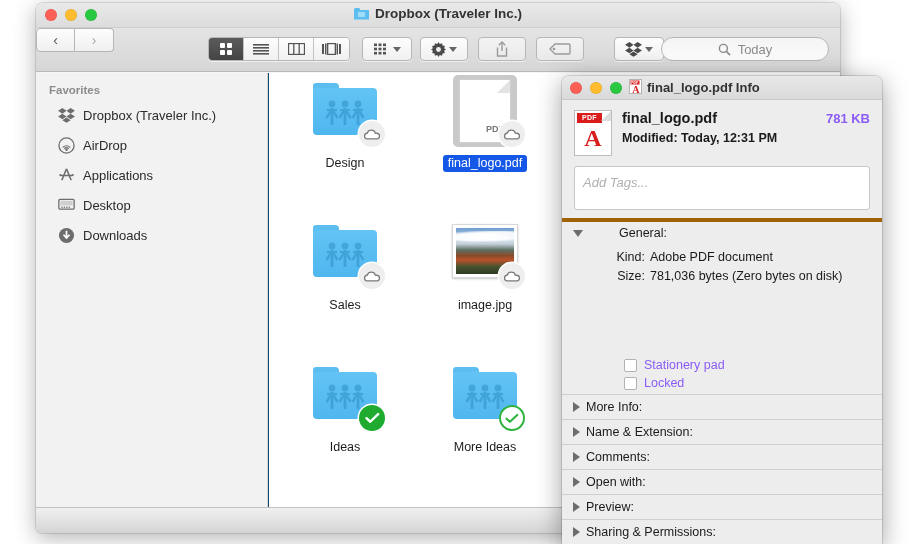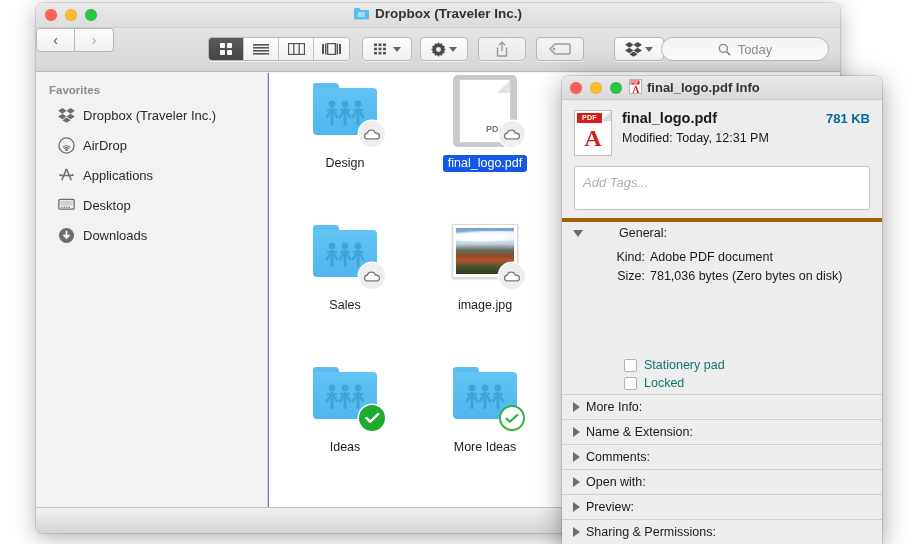--- a/index.html
+++ b/index.html
@@ -72,21 +72,21 @@
            border-top: 5px solid #666; }
 
   .search {
     position: absolute; right: 11px; top: 9px; width: 168px; height: 24px;
     background: linear-gradient(to bottom,#f4f4f4,#fbfbfb);
     border: 1px solid #b6b6b6; border-radius: 12px;
     display: flex; align-items: center; justify-content: center; gap: 7px;
   }
   .search-ph { font-size: 13px; color: #8b8b8b; }
 
-  .body { position: absolute; left: 0; right: 0; top: 70px; bottom: 26px; background: #8b5cf6; }
+  .body { position: absolute; left: 0; right: 0; top: 70px; bottom: 26px; background: #0c4a6e; }
   .sidebar {
     position: absolute; left: 0; top: 0; bottom: 0; width: 232px;
     background: #f2f2f2; border-right: 1px solid #d4d4d4; padding-top: 11px;
   }
   .side-hdr { font-size: 11.5px; color: #8c8c8c; font-weight: bold; padding: 0 0 4px 13px; }
   .side-item { display: flex; align-items: center; gap: 8px; height: 30px; padding-left: 22px; }
   .side-label { font-size: 13px; color: #2b2b2b; white-space: nowrap; }
   .side-ico { width: 17px; height: 17px; flex: none; display: flex; align-items: center; justify-content: center; }
 
   .grid { position: absolute; left: 233px; right: 0; top: 0; bottom: 0; background: #fff; padding: 10px 0 0 0; }
@@ -151,39 +151,39 @@
   .pdf-icon-lg { position: relative; width: 38px; height: 46px; flex: none;
     background: #fff; border: 1px solid #bdbdbd; }
   .pdf-icon-lg:after { content:""; position:absolute; right:0; top:0; border-width:0 0 10px 10px;
     border-style: solid; border-color: transparent transparent #dcdcdc transparent; }
   .pdf-tagred { position: absolute; left: 2px; top: 2px; width: 25px; height: 10px; background: #d91c1c;
     color: #fff; font-size: 7px; font-weight: bold; text-align: center; line-height: 10px; letter-spacing: .3px; }
   .pdf-a { position: absolute; left: 0; right: 0; top: 15px; text-align: center;
     font-family: "Liberation Serif", serif; font-size: 24px; color: #d91c1c; line-height: 24px; font-weight: bold; }
 
   .info-fname { font-size: 14.5px; font-weight: bold; color: #1a1a1a; }
-  .info-size { font-size: 13px; font-weight: bold; color: #0369a1; margin-left: auto; white-space: nowrap; }
+  .info-size { font-size: 13px; font-weight: bold; color: #8b5cf6; margin-left: auto; white-space: nowrap; }
   .info-mod { font-size: 12.5px; color: #1a1a1a; margin-top: 5px; }
-  .info-mod b { font-weight: normal; }
+  .info-mod b { font-weight: bold; }
 
   .tagfield { margin: 6px 12px 8px 12px; height: 44px; background: #fff;
     border: 1px solid #c6c6c6; border-radius: 3px; padding: 6px 8px; font-style: italic; }
   .tagfield span { font-size: 13px; color: #b0b0b0; }
 
   .sec-hdr { display: flex; align-items: center; gap: 6px; padding: 4px 0 4px 11px;
     border-top: 1px solid #cfcfcf; font-size: 12.5px; color: #1a1a1a; }
   .sec-hdr.first { border-top: 4px solid #a16207; gap: 36px; }
   .tri { width: 0; height: 0; flex: none; }
   .tri.down { border-left: 5px solid transparent; border-right: 5px solid transparent; border-top: 7px solid #6d6d6d; }
   .tri.right { border-top: 5px solid transparent; border-bottom: 5px solid transparent; border-left: 7px solid #6d6d6d; }
 
   .gen-body { padding: 4px 0 0 0; min-height: 150px; position: relative; }
   .kvrow { display: flex; font-size: 12.5px; color: #1a1a1a; line-height: 19px; }
   .kvkey { width: 88px; text-align: right; padding-right: 5px; }
-  .cbrow { display: flex; align-items: center; gap: 7px; font-size: 12.5px; color: #0f766e;
+  .cbrow { display: flex; align-items: center; gap: 7px; font-size: 12.5px; color: #8b5cf6;
     padding-left: 62px; margin-top: 4px; }
   .cbox { width: 13px; height: 13px; background: #fff; border: 1px solid #b2b2b2; border-radius: 2px; flex: none; }
 
   .collapsed-list .sec-hdr { padding-top: 5px; padding-bottom: 5px; }
 </style>
 </head>
 <body>
 
 <div id="stage">
 

